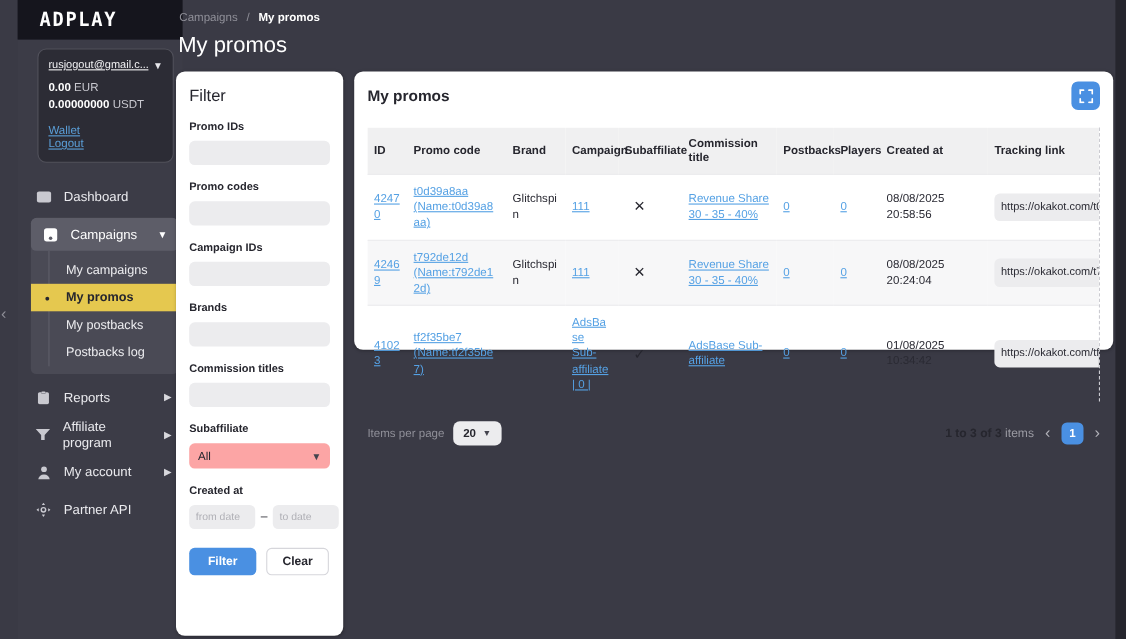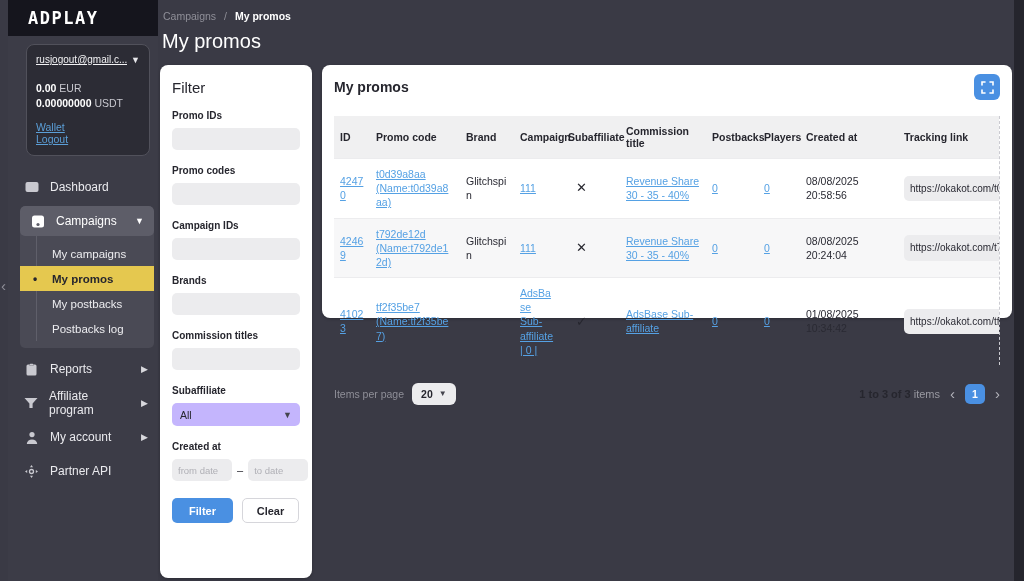--- a/index.html
+++ b/index.html
@@ -2,28 +2,28 @@
 <html><head>
 <meta charset="utf-8">
 <style>
   * { margin:0; padding:0; box-sizing:border-box; }
   html,body { width:1024px; height:581px; }
   body {
     position:relative; background:#3a3a45; overflow:hidden;
     font-family:"Liberation Sans", sans-serif; color:#26262e;
   }
   
-  .sidebar { position:absolute; left:8px; top:0; width:150px; height:581px; background:#3c3c47; }
+  .sidebar { position:absolute; left:16px; top:0; width:150px; height:581px; background:#3c3c47; }
   .logo-band { height:36px; background:#15151d; display:flex; align-items:center; padding-left:20px; }
   .logo { color:#fff; font-family:"DejaVu Sans Mono", monospace; font-weight:bold; font-size:17px; letter-spacing:1.5px; transform:scaleY(1.05); }
   .account-card { margin:8px 8px 0 18px; background:#2c2c35; border:1px solid #51515b; border-radius:8px; padding:9px 9px 10px; }
   .account-row { display:flex; align-items:center; justify-content:space-between; }
   .account-email { color:#f2f2f4; font-size:10px; text-decoration:underline; white-space:nowrap; overflow:hidden; max-width:96px; cursor:pointer; }
   .caret { color:#e8e8ec; font-size:9px; }
-  .balance { margin-top:16px; font-size:10.5px; color:#c9c9d0; line-height:1.45; }
+  .balance { margin-top:8px; font-size:10.5px; color:#c9c9d0; line-height:1.45; }
   .balance b { color:#fff; }
   .side-link { display:block; color:#5b9fd8; font-size:10.5px; text-decoration:underline; cursor:pointer; }
   .side-link.first { margin-top:10px; }
   .nav { margin-top:16px; }
   .nav-item { display:flex; align-items:center; height:30px; padding:0 10px 0 16px; color:#eaeaee; font-size:12px; gap:11px; cursor:pointer; margin-bottom:4px; }
   .nav-item .icon { width:15px; display:flex; justify-content:center; }
   .chev-r { margin-left:auto; color:#d8d8dd; font-size:9px; }
   .campaigns-group { background:#4a4a55; border-radius:5px; margin:2px 4px 6px 12px; overflow:hidden; }
   .campaigns-header { background:#5d5d68; height:30px; display:flex; align-items:center; gap:11px; padding:0 10px 0 10px; color:#fff; font-size:12px; cursor:pointer; border-radius:5px; }
   .campaigns-header .icon { width:15px; display:flex; justify-content:center; }
@@ -39,21 +39,21 @@
   .breadcrumb { position:absolute; left:13px; top:10px; font-size:10.5px; color:#8f8f98; }
   .breadcrumb .sep { margin:0 5px; }
   .breadcrumb .current { color:#fff; font-weight:bold; }
   .page-title { position:absolute; left:12px; top:30px; color:#fff; font-size:20px; font-weight:500; }
   
   .filter-card { position:absolute; left:10px; top:65px; width:152px; height:513px; background:#fff; border-radius:8px; padding:14px 12px; box-shadow:0 1px 3px rgba(0,0,0,.25); }
   .filter-title { font-size:15px; font-weight:500; color:#26262e; margin-bottom:14px; }
   .f-label { display:block; font-size:10px; font-weight:bold; color:#26262e; margin:0 0 7px; }
   .f-block { margin-bottom:15px; }
   .f-input { width:100%; height:22px; background:#ececee; border:none; border-radius:5px; padding:0 7px; font-size:10.5px; font-family:"Liberation Sans",sans-serif; }
-  .f-select { width:100%; height:23px; background:#c4b5fd; border-radius:5px; display:flex; align-items:center; justify-content:space-between; padding:0 8px; font-size:10.5px; cursor:pointer; }
+  .f-select { width:100%; height:23px; background:#fca5a5; border-radius:5px; display:flex; align-items:center; justify-content:space-between; padding:0 8px; font-size:10.5px; cursor:pointer; }
   .f-select .caret { color:#44444e; }
   .date-row { display:flex; align-items:center; gap:5px; }
   .date-input { width:60px; height:22px; background:#ececee; border:none; border-radius:5px; padding:4px 6px; font-size:9.5px; font-family:"Liberation Sans",sans-serif; color:#26262e; }
   .date-input::placeholder { color:#b0b0b6; }
   .date-sep { color:#26262e; font-size:11px; }
   .f-buttons { display:flex; gap:9px; margin-top:17px; }
   .btn-filter { width:61px; height:25px; background:#4a90e2; color:#fff; border:none; border-radius:5px; font-size:11px; font-weight:bold; font-family:"Liberation Sans",sans-serif; cursor:pointer; }
   .btn-clear { width:57px; height:25px; background:#fff; color:#26262e; border:1px solid #d6d6db; border-radius:5px; font-size:11px; font-weight:bold; font-family:"Liberation Sans",sans-serif; cursor:pointer; }
   
   .table-card { position:absolute; left:172px; top:65px; width:690px; height:253px; background:#fff; border-radius:8px; box-shadow:0 1px 3px rgba(0,0,0,.25); }

